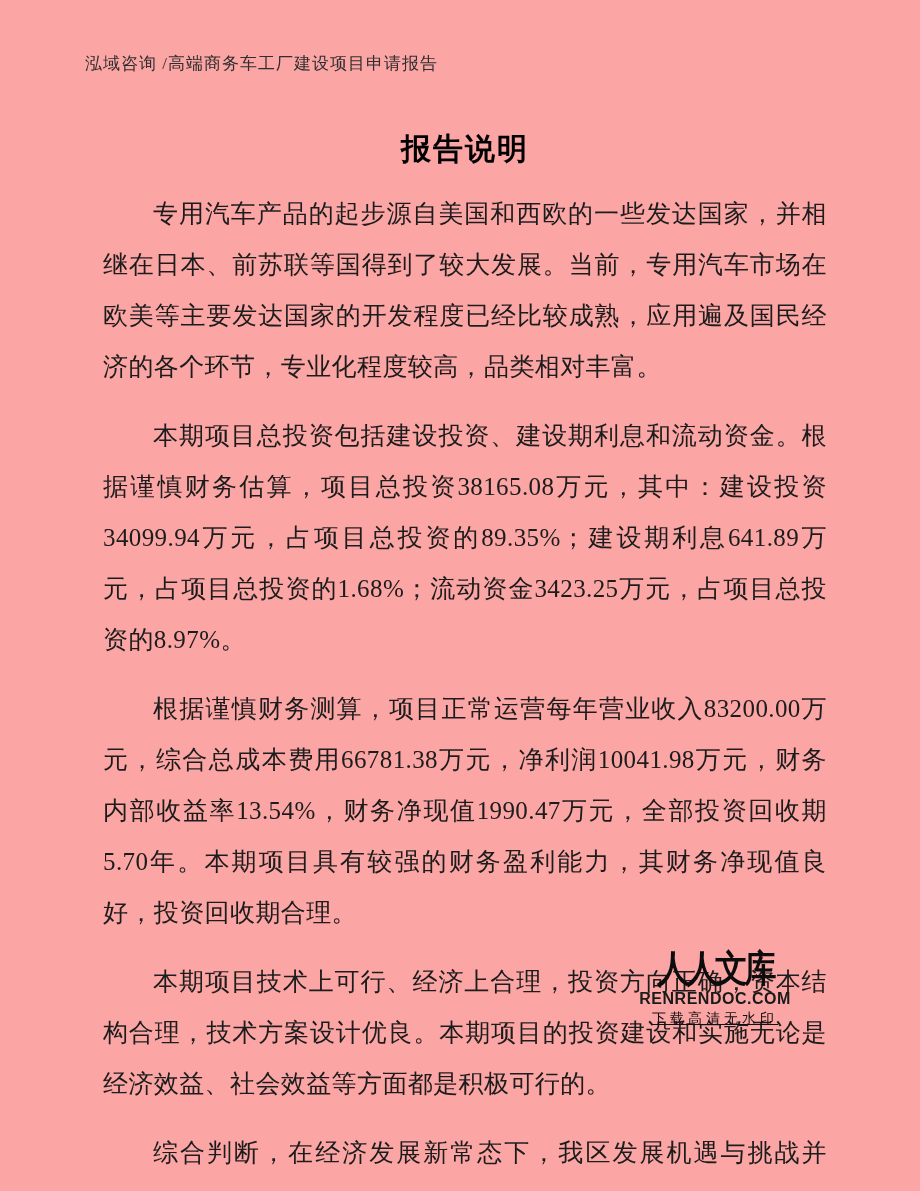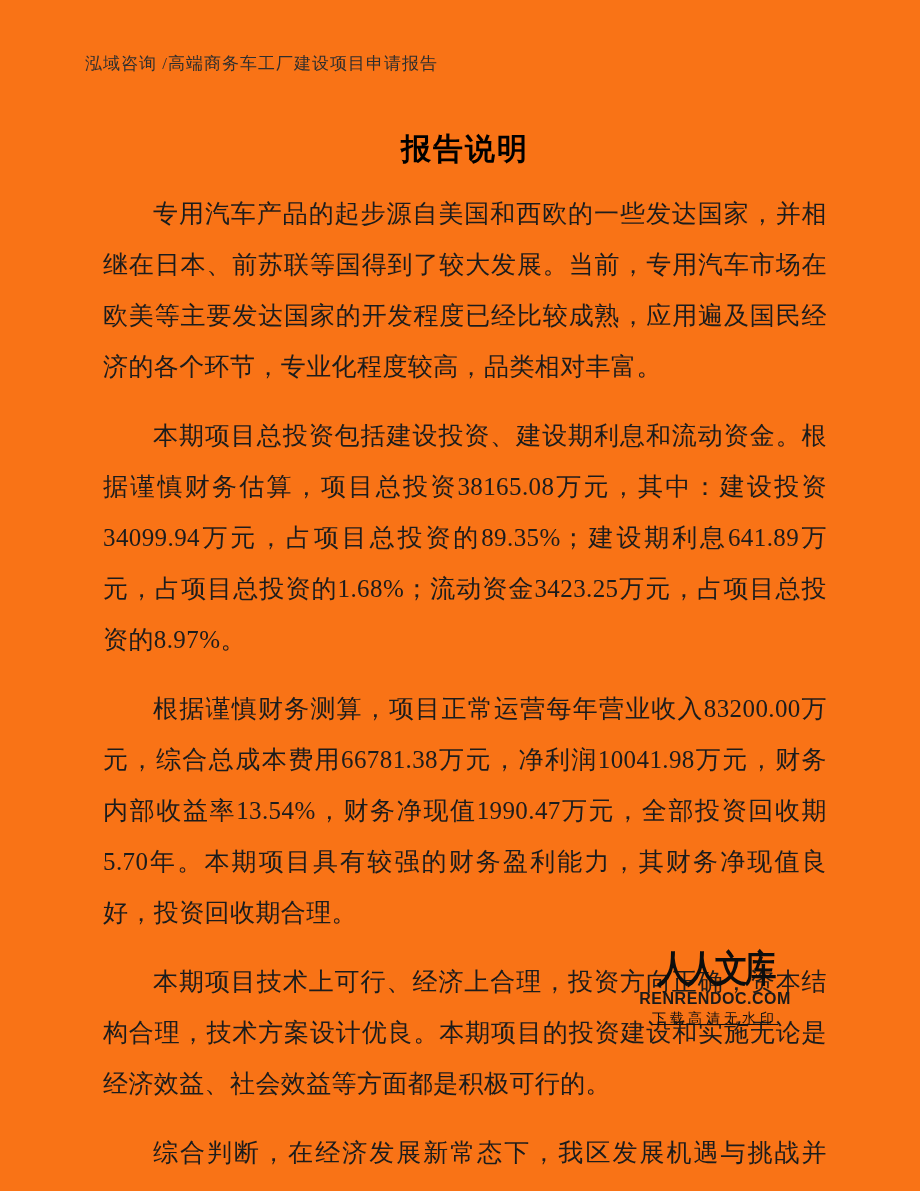--- a/index.html
+++ b/index.html
@@ -1,19 +1,19 @@
 <!DOCTYPE html>
 <html><head>
 <meta charset="utf-8">
 <style>
   html,body{margin:0;padding:0;background:#ffffff;}
   .page{
     position:relative;
     width:920px;height:1191px;
-    background:#f97316;
+    background:#fca5a5;
     overflow:hidden;
     font-family:"Liberation Serif","DejaVu Serif",serif;
     color:#1c1c1c;
   }
   .doc-header{
     position:absolute;
     left:85px;top:52px;
     font-size:17px;
     letter-spacing:1px;
     color:#2e2e2e;

